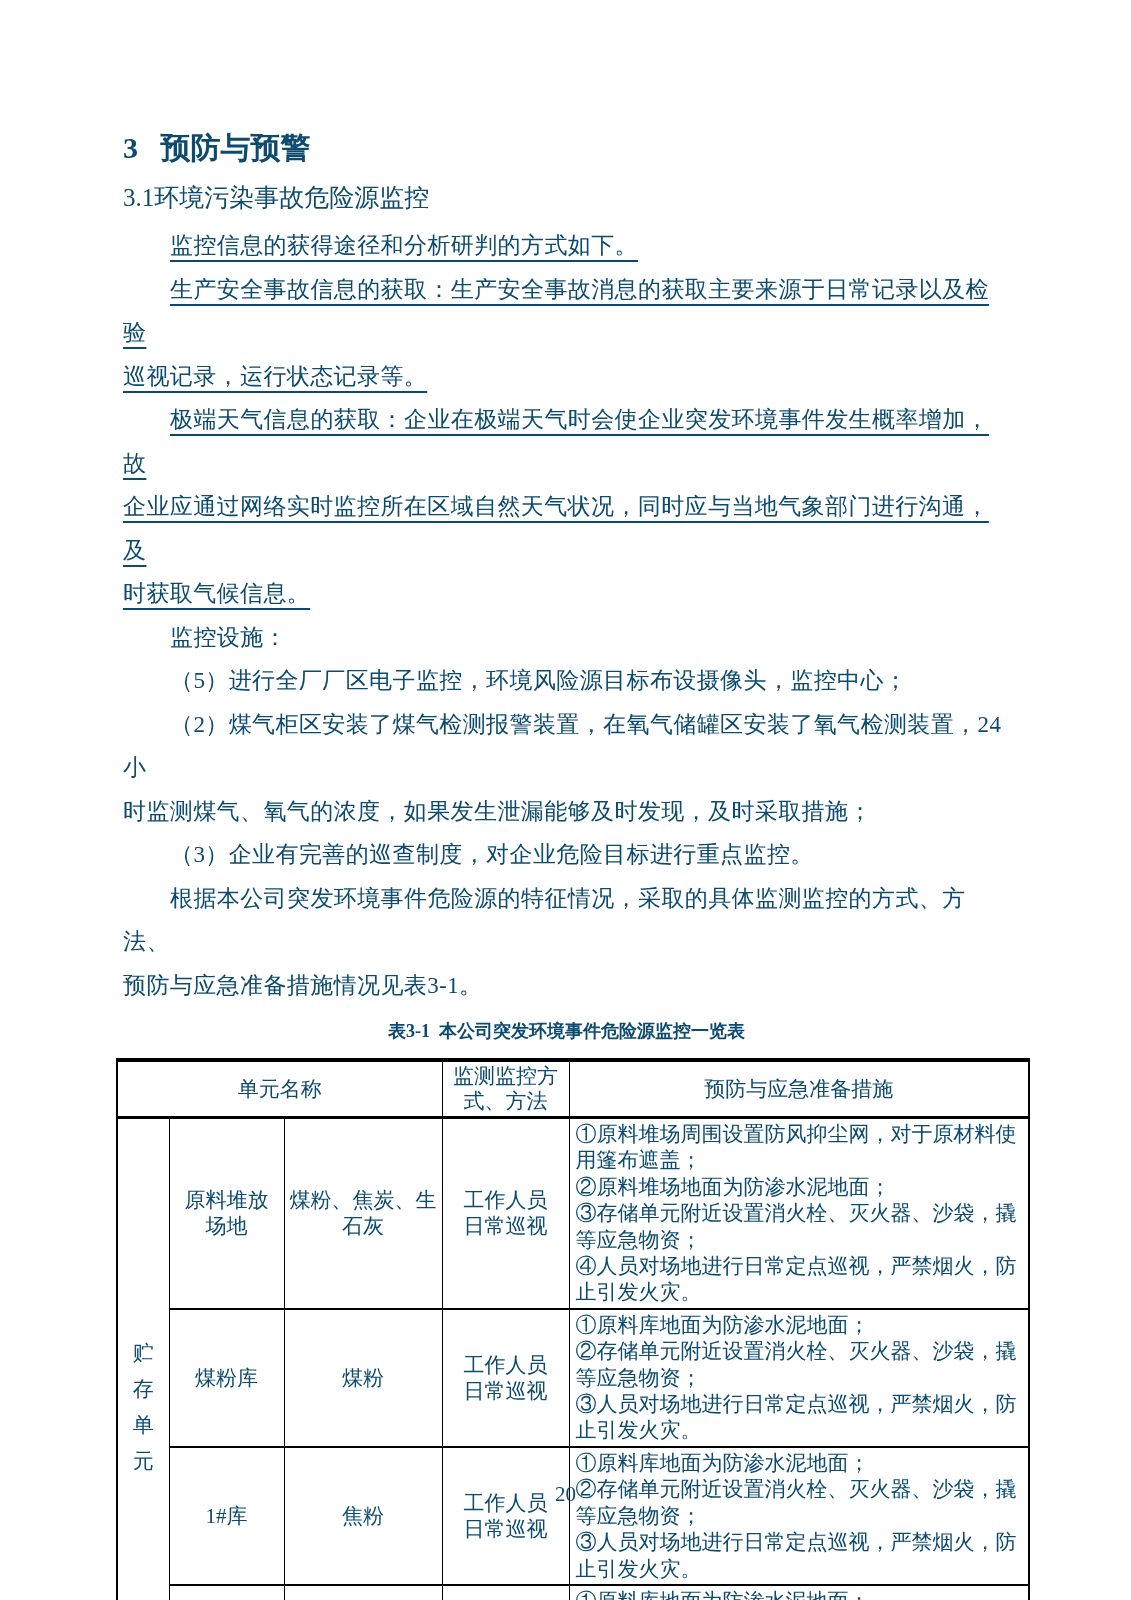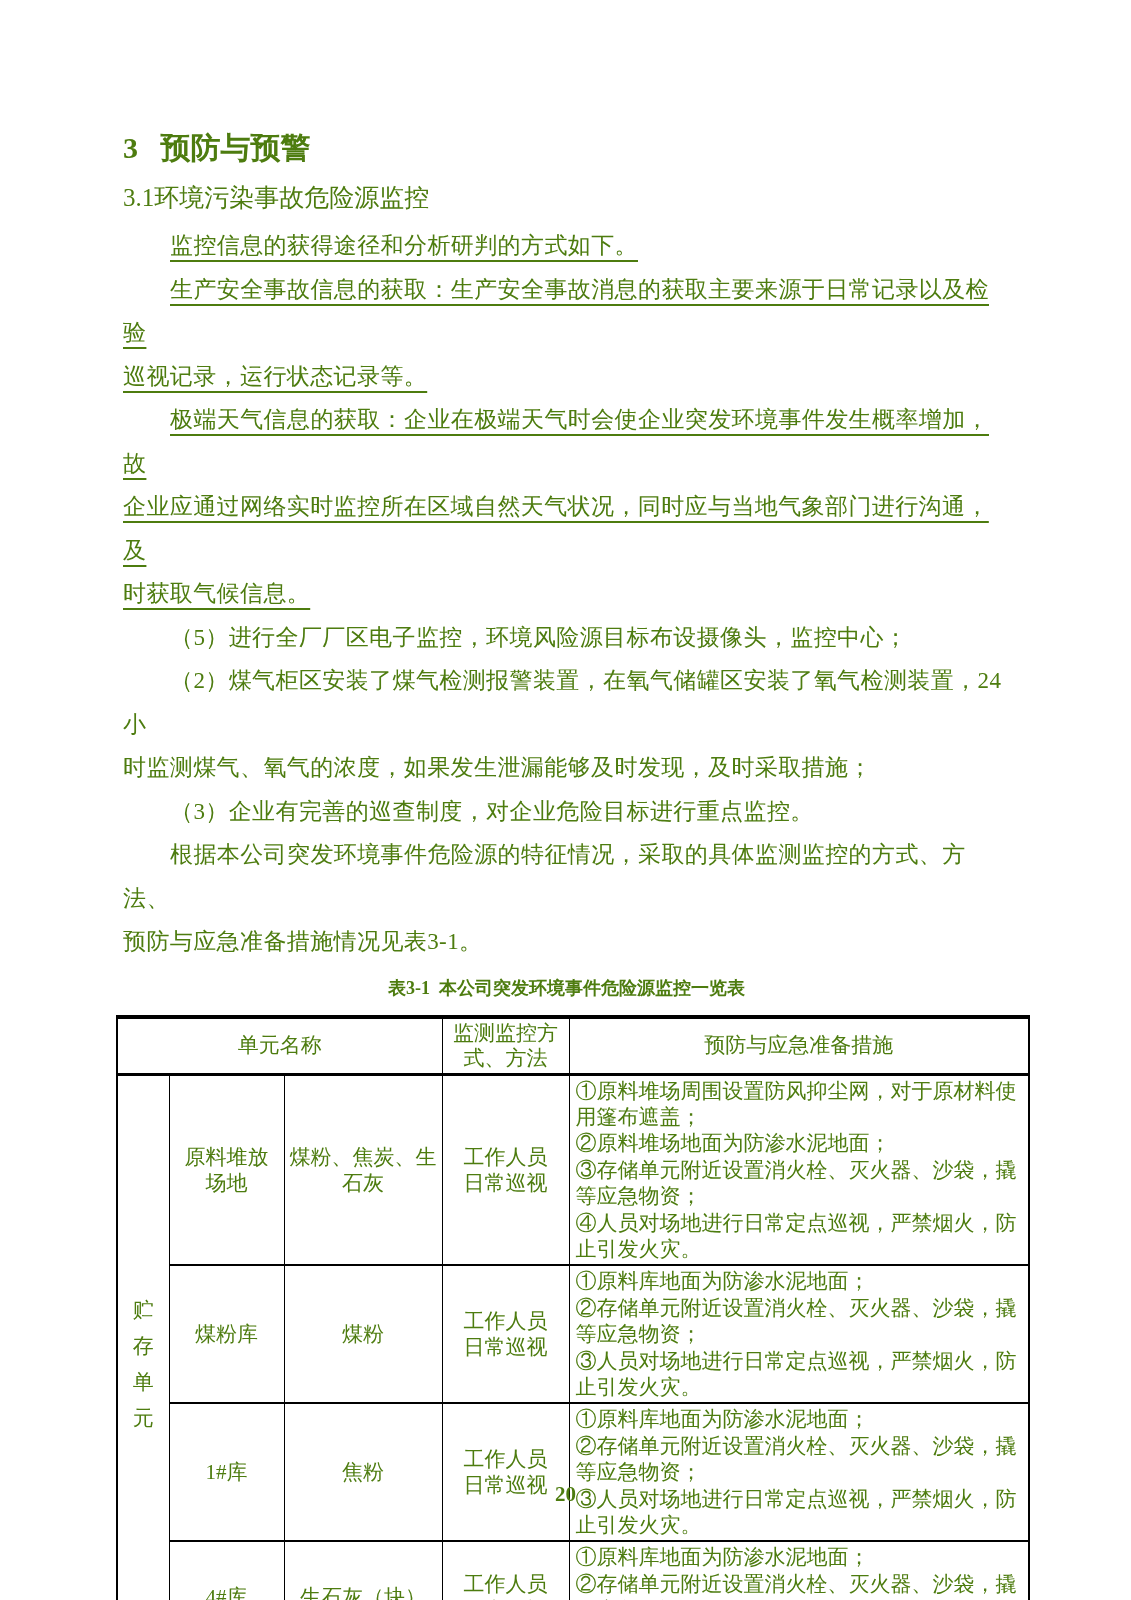--- a/index.html
+++ b/index.html
@@ -2,21 +2,21 @@
 <html><head>
 <meta charset="utf-8">
 <style>
   html,body{margin:0;padding:0;background:#e8e8e8;}
   .page{
     position:relative;
     width:1131px;height:1600px;
     background:#ffffff;
     margin:0 auto;
     font-family:"Liberation Serif","DejaVu Serif",serif;
-    color:#4d7c0f;
+    color:#0c4a6e;
     overflow:hidden;
   }
   .content{position:absolute;left:123px;top:130px;width:887px;}
   .h1{
     font-size:30px;font-weight:bold;line-height:36px;
     margin:0 0 16px 0;white-space:pre-wrap;
   }
   .h2{
     font-size:25px;font-weight:normal;line-height:32px;
     margin:0 0 10px 0;white-space:pre-wrap;
@@ -57,38 +57,39 @@
   }
   .t tbody td{border-bottom:2px solid #000000;}
   .t td.c{text-align:center;line-height:26px;}
   .t td.m{
     text-align:left;vertical-align:top;
     line-height:26.4px;padding:2px 4px 2px 6px;
   }
   .t td.vert{text-align:center;line-height:36px;}
   .pageno{
     position:absolute;left:0;top:1482px;width:100%;
-    text-align:center;font-size:21px;font-weight:bold;
+    text-align:center;font-size:21px;
   }
 </style>
 </head>
 <body>
 
 <div class="page">
   <div class="content">
 
     <div class="h1">3   预防与预警</div>
     <div class="h2">3.1环境污染事故危险源监控</div>
 
     <p class="para u">监控信息的获得途径和分析研判的方式如下。</p>
     <p class="para u">生产安全事故信息的获取：生产安全事故消息的获取主要来源于日常记录以及检验
 巡视记录，运行状态记录等。</p>
     <p class="para u">极端天气信息的获取：企业在极端天气时会使企业突发环境事件发生概率增加，故
 企业应通过网络实时监控所在区域自然天气状况，同时应与当地气象部门进行沟通，及
 时获取气候信息。</p>
+    <p class="para">监控设施：</p>
     <p class="para">（5）进行全厂厂区电子监控，环境风险源目标布设摄像头，监控中心；</p>
     <p class="para">（2）煤气柜区安装了煤气检测报警装置，在氧气储罐区安装了氧气检测装置，24小
 时监测煤气、氧气的浓度，如果发生泄漏能够及时发现，及时采取措施；</p>
     <p class="para">（3）企业有完善的巡查制度，对企业危险目标进行重点监控。</p>
     <p class="para">根据本公司突发环境事件危险源的特征情况，采取的具体监测监控的方式、方法、
 预防与应急准备措施情况见表3-1。</p>
 
     <div class="tbl-title">表3-1  本公司突发环境事件危险源监控一览表</div>
 
     <table class="t">

